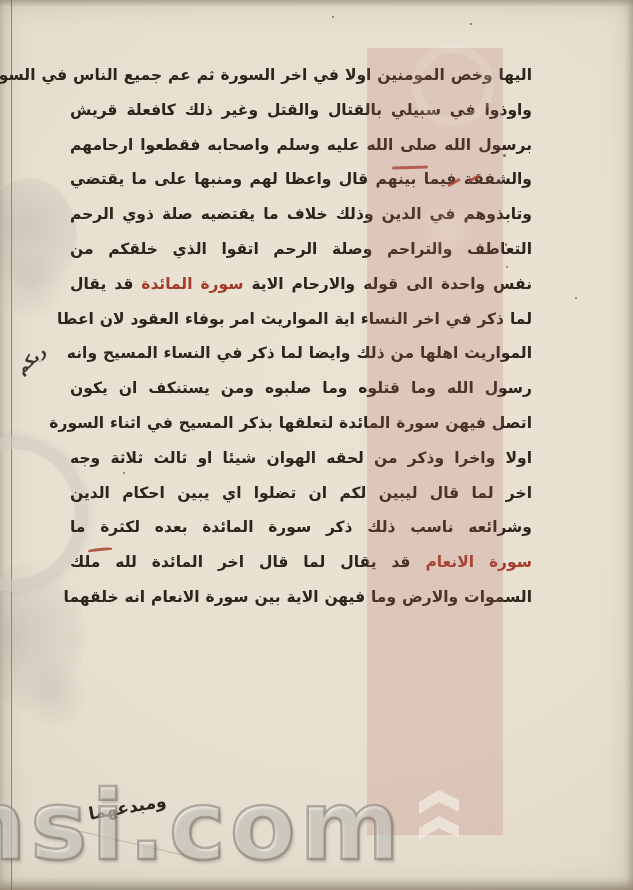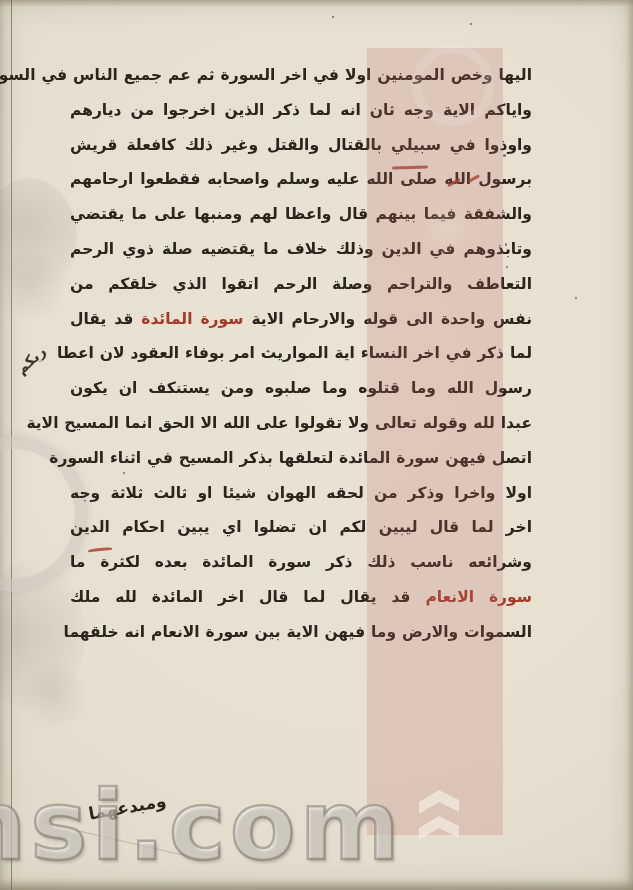--- a/index.html
+++ b/index.html
@@ -124,30 +124,29 @@
   <div class="binding-line"></div>
 
   <div class="stain s1"></div>
   <div class="stain s2"></div>
   <div class="stain s3"></div>
   <div class="stain s4"></div>
   <div class="stain ring"></div>
 
   <div class="textblock" id="text-block">
       <div class="line"><span>اليها وخص المومنين اولا في اخر السورة ثم عم جميع الناس في السورة</span></div>
-      <div class="line"><span>واياكم الاية وجه ثان انه لما ذكر الذين اخرجوا من ديارهم</span></div>
       <div class="line"><span>واوذوا في سبيلي بالقتال والقتل وغير ذلك كافعلة قريش</span></div>
       <div class="line"><span>برسول الله صلى الله عليه وسلم واصحابه فقطعوا ارحامهم</span></div>
       <div class="line"><span>والشفقة فيما بينهم قال واعظا لهم ومنبها على ما يقتضي</span></div>
       <div class="line"><span>وتابذوهم في الدين وذلك خلاف ما يقتضيه صلة ذوي الرحم</span></div>
       <div class="line"><span>التعاطف والتراحم وصلة الرحم اتقوا الذي خلقكم من</span></div>
       <div class="line"><span>نفس واحدة الى قوله والارحام الاية </span><span class="red">سورة المائدة</span><span> قد يقال</span></div>
       <div class="line"><span>لما ذكر في اخر النساء اية المواريث امر بوفاء العقود لان اعطا</span></div>
+      <div class="line"><span>المواريث اهلها من ذلك وايضا لما ذكر في النساء المسيح وانه</span></div>
       <div class="line"><span>رسول الله وما قتلوه وما صلبوه ومن يستنكف ان يكون</span></div>
-      <div class="line"><span>عبدا لله وقوله تعالى ولا تقولوا على الله الا الحق انما المسيح الاية</span></div>
       <div class="line"><span>اتصل فيهن سورة المائدة لتعلقها بذكر المسيح في اثناء السورة</span></div>
       <div class="line"><span>اولا واخرا وذكر من لحقه الهوان شيئا او ثالث ثلاثة وجه</span></div>
       <div class="line"><span>اخر لما قال ليبين لكم ان تضلوا اي يبين احكام الدين</span></div>
       <div class="line"><span>وشرائعه ناسب ذلك ذكر سورة المائدة بعده لكثرة ما</span></div>
       <div class="line"><span class="red">سورة الانعام</span><span> قد يقال لما قال اخر المائدة لله ملك</span></div>
       <div class="line"><span>السموات والارض وما فيهن الاية بين سورة الانعام انه خلقهما</span></div>
     </div>
 
   <div class="red-mark rm1"></div>
   <div class="red-mark rm2"></div>

